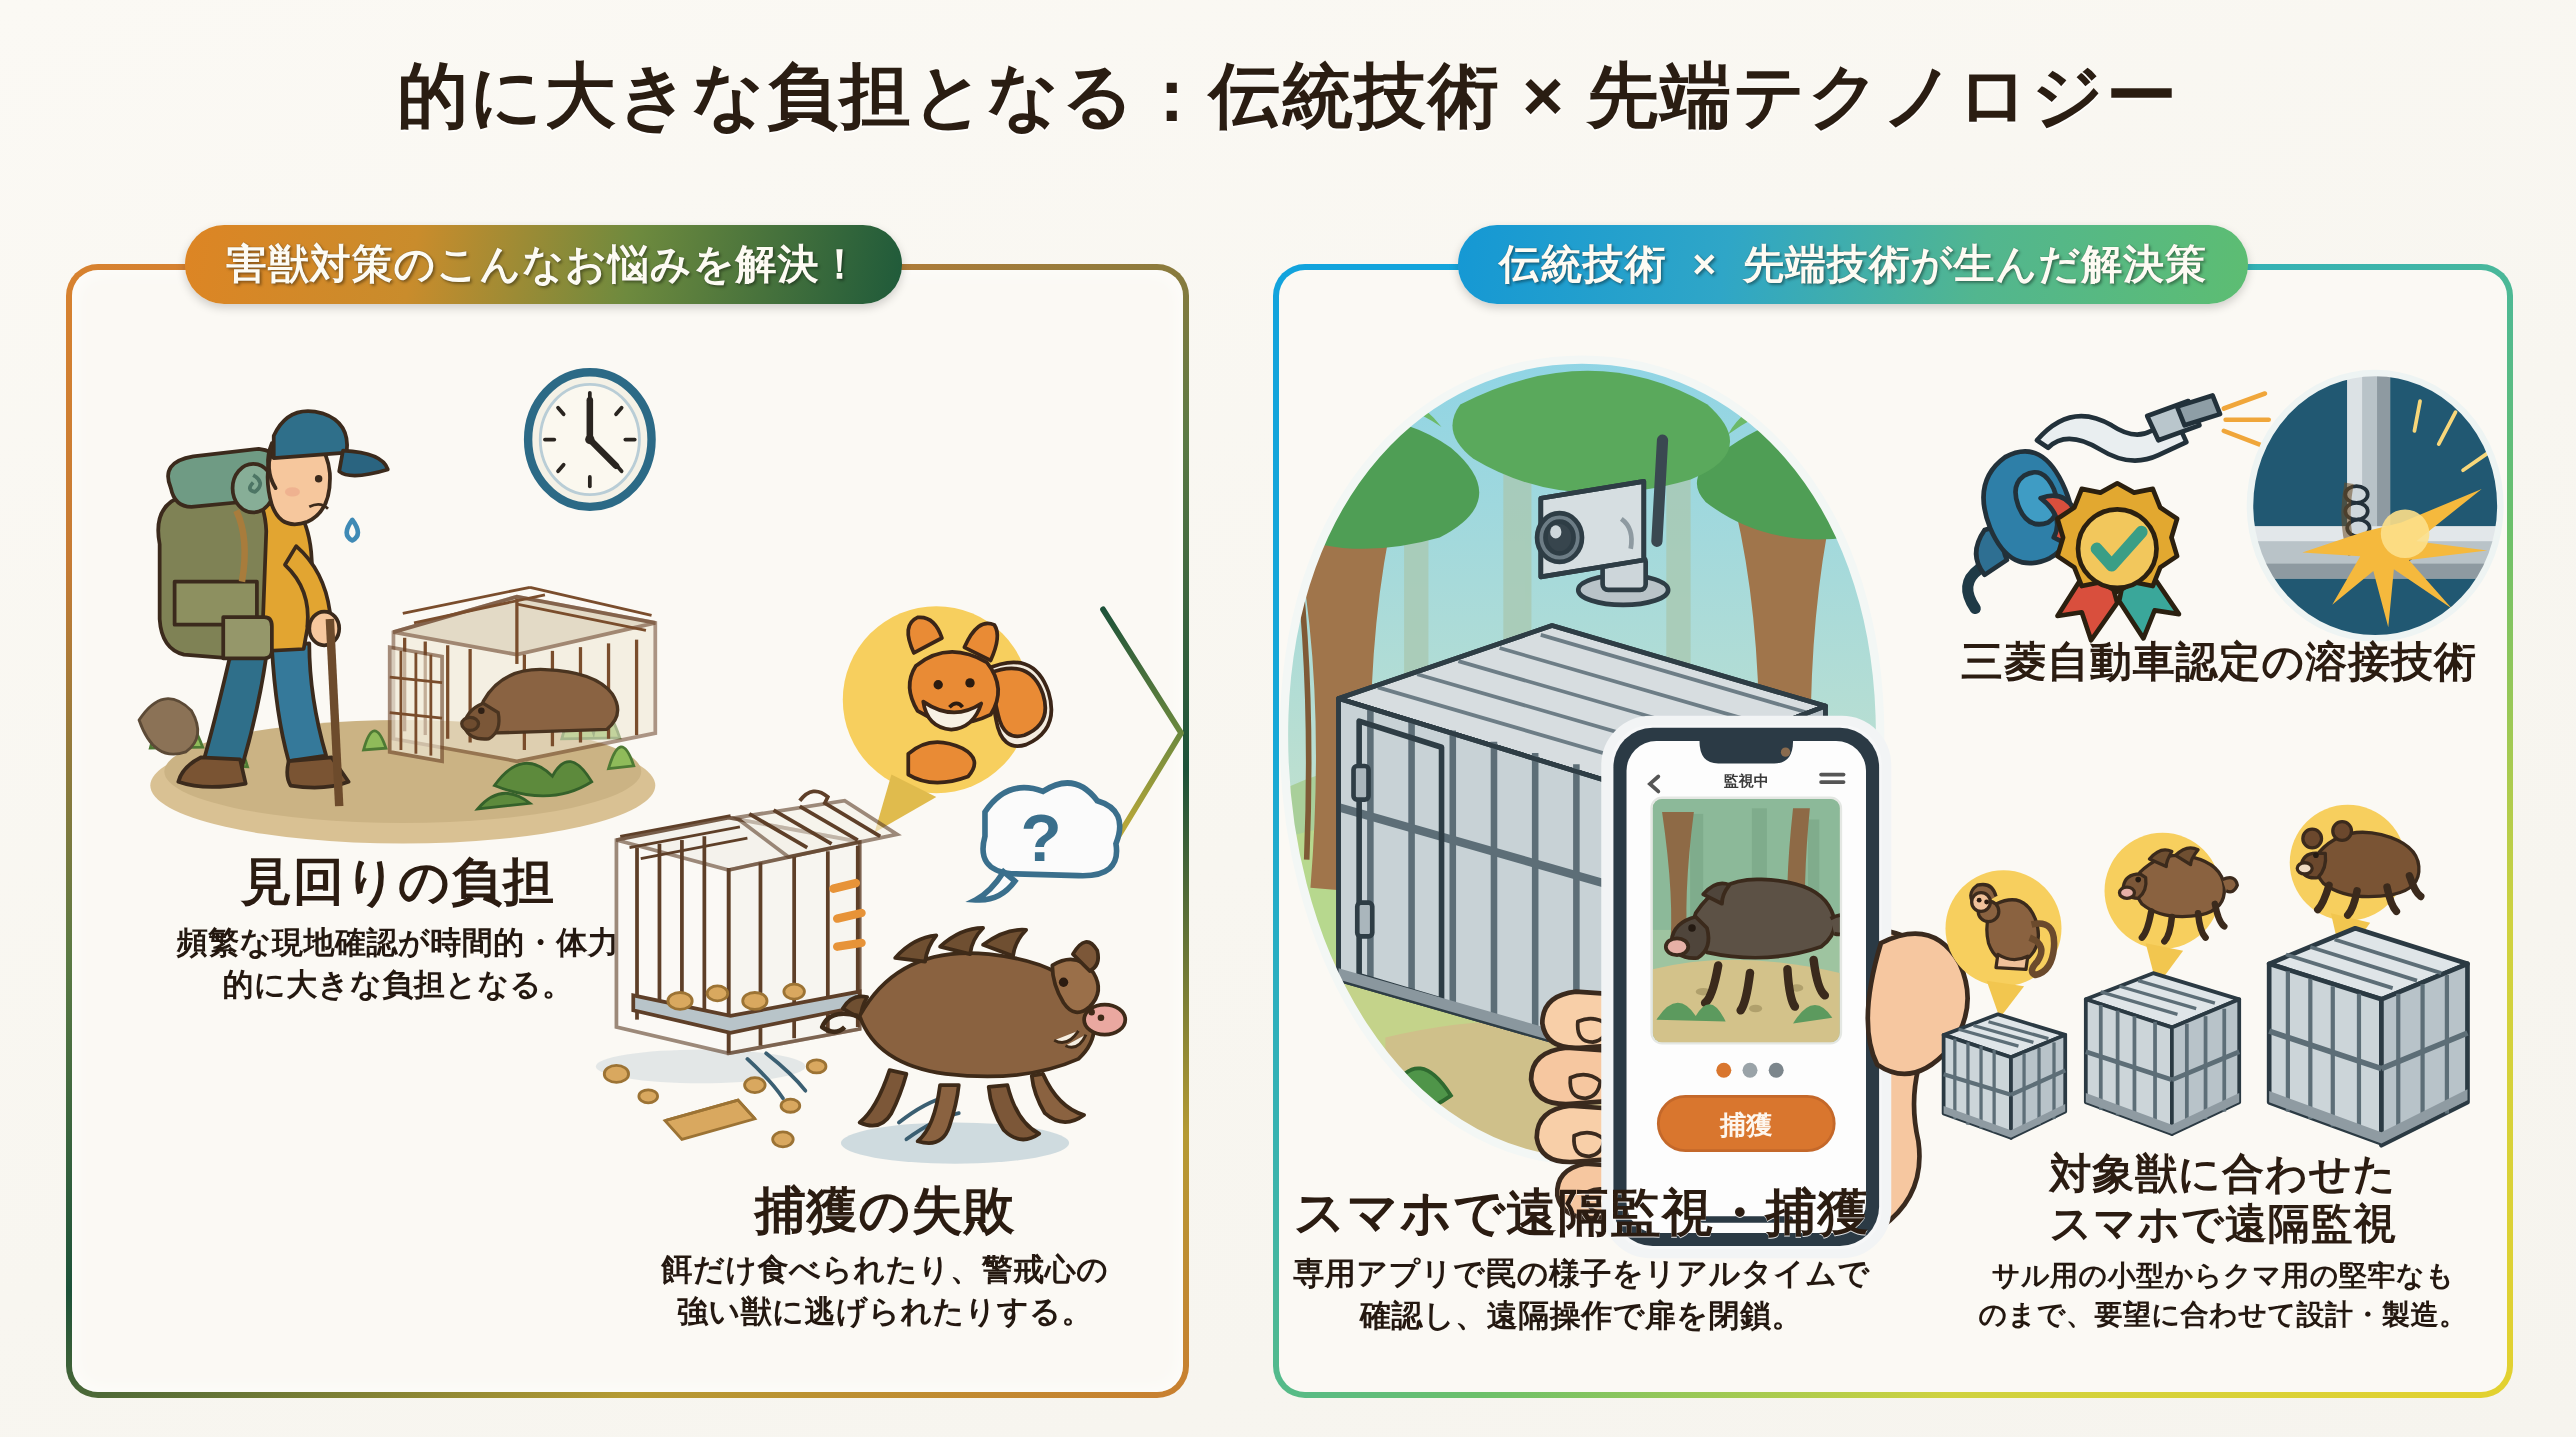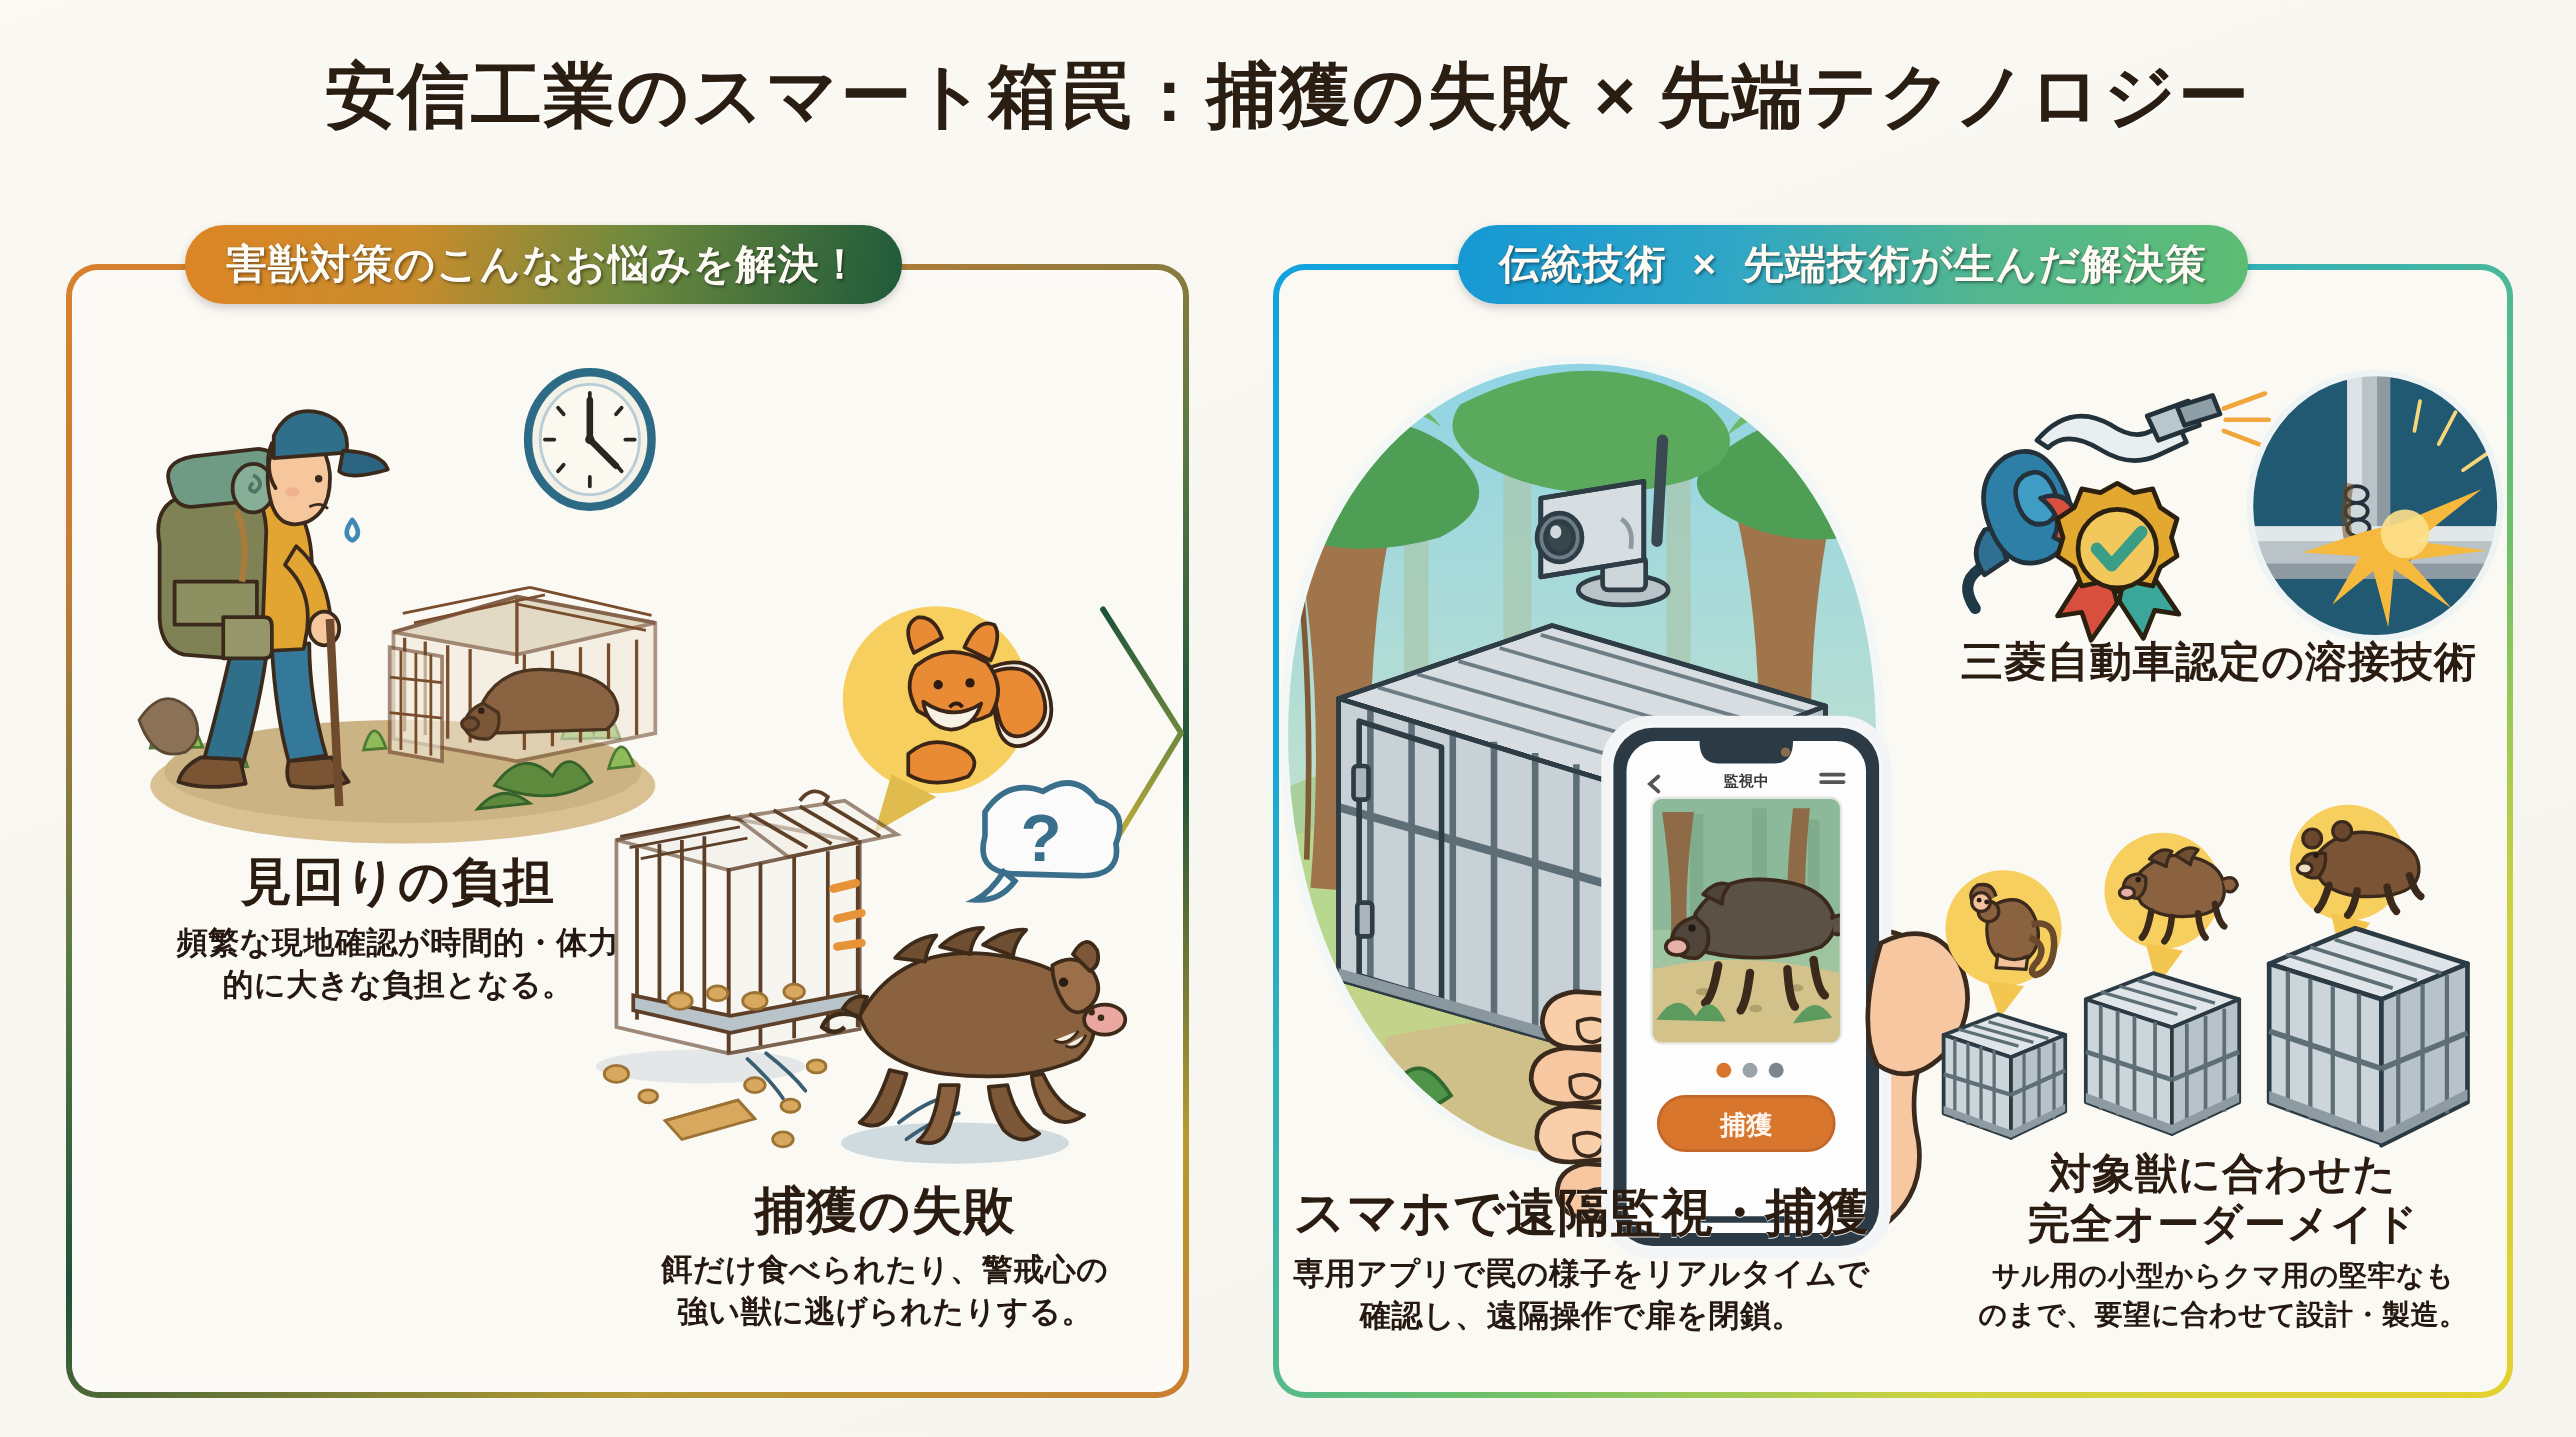--- a/index.html
+++ b/index.html
@@ -99,21 +99,21 @@
 
   
   .ill { position: absolute; }
   svg { display: block; overflow: visible; }
 </style>
 </head>
 <body>
 
 <div id="stage">
 
-  <div class="title">安信工業のスマート箱罠：捕獲の失敗 × 先端テクノロジー</div>
+  <div class="title">的に大きな負担となる：伝統技術 × 先端テクノロジー</div>
 
   <div class="panel panel-left"></div>
 
   <svg class="arrow-notch" width="140" height="300" viewBox="0 0 150 320">
     <defs>
       <linearGradient id="notchGrad" x1="0" y1="0" x2="0" y2="1">
         <stop offset="0%" stop-color="#1d5239"></stop>
         <stop offset="50%" stop-color="#6e8a3e"></stop>
         <stop offset="100%" stop-color="#d4b236"></stop>
       </linearGradient>
@@ -749,19 +749,19 @@
         <line x1="398" y1="142" x2="512" y2="178"></line>
         <line x1="424" y1="134" x2="538" y2="170"></line>
       </g>
       <path d="M354,232 l120,40 M474,272 l92,-38" stroke="#5d6e77" stroke-width="6" fill="none"></path>
       <path d="M354,308 l120,44 l92,-46 l0,-12 l-92,46 l-120,-44 z" fill="#8f9ba2" stroke="none"></path>
     </g>
   </svg>
 
   <div class="blk blk-custom small">
     <div class="h">対象獣に合わせた</div>
-    <div class="h">完全オーダーメイド</div>
+    <div class="h">スマホで遠隔監視</div>
     <div class="p" style="white-space:pre-line;">サル用の小型からクマ用の堅牢なも
 のまで、要望に合わせて設計・製造。</div>
   </div>
 
 </div>
 
 
 </body></html>

